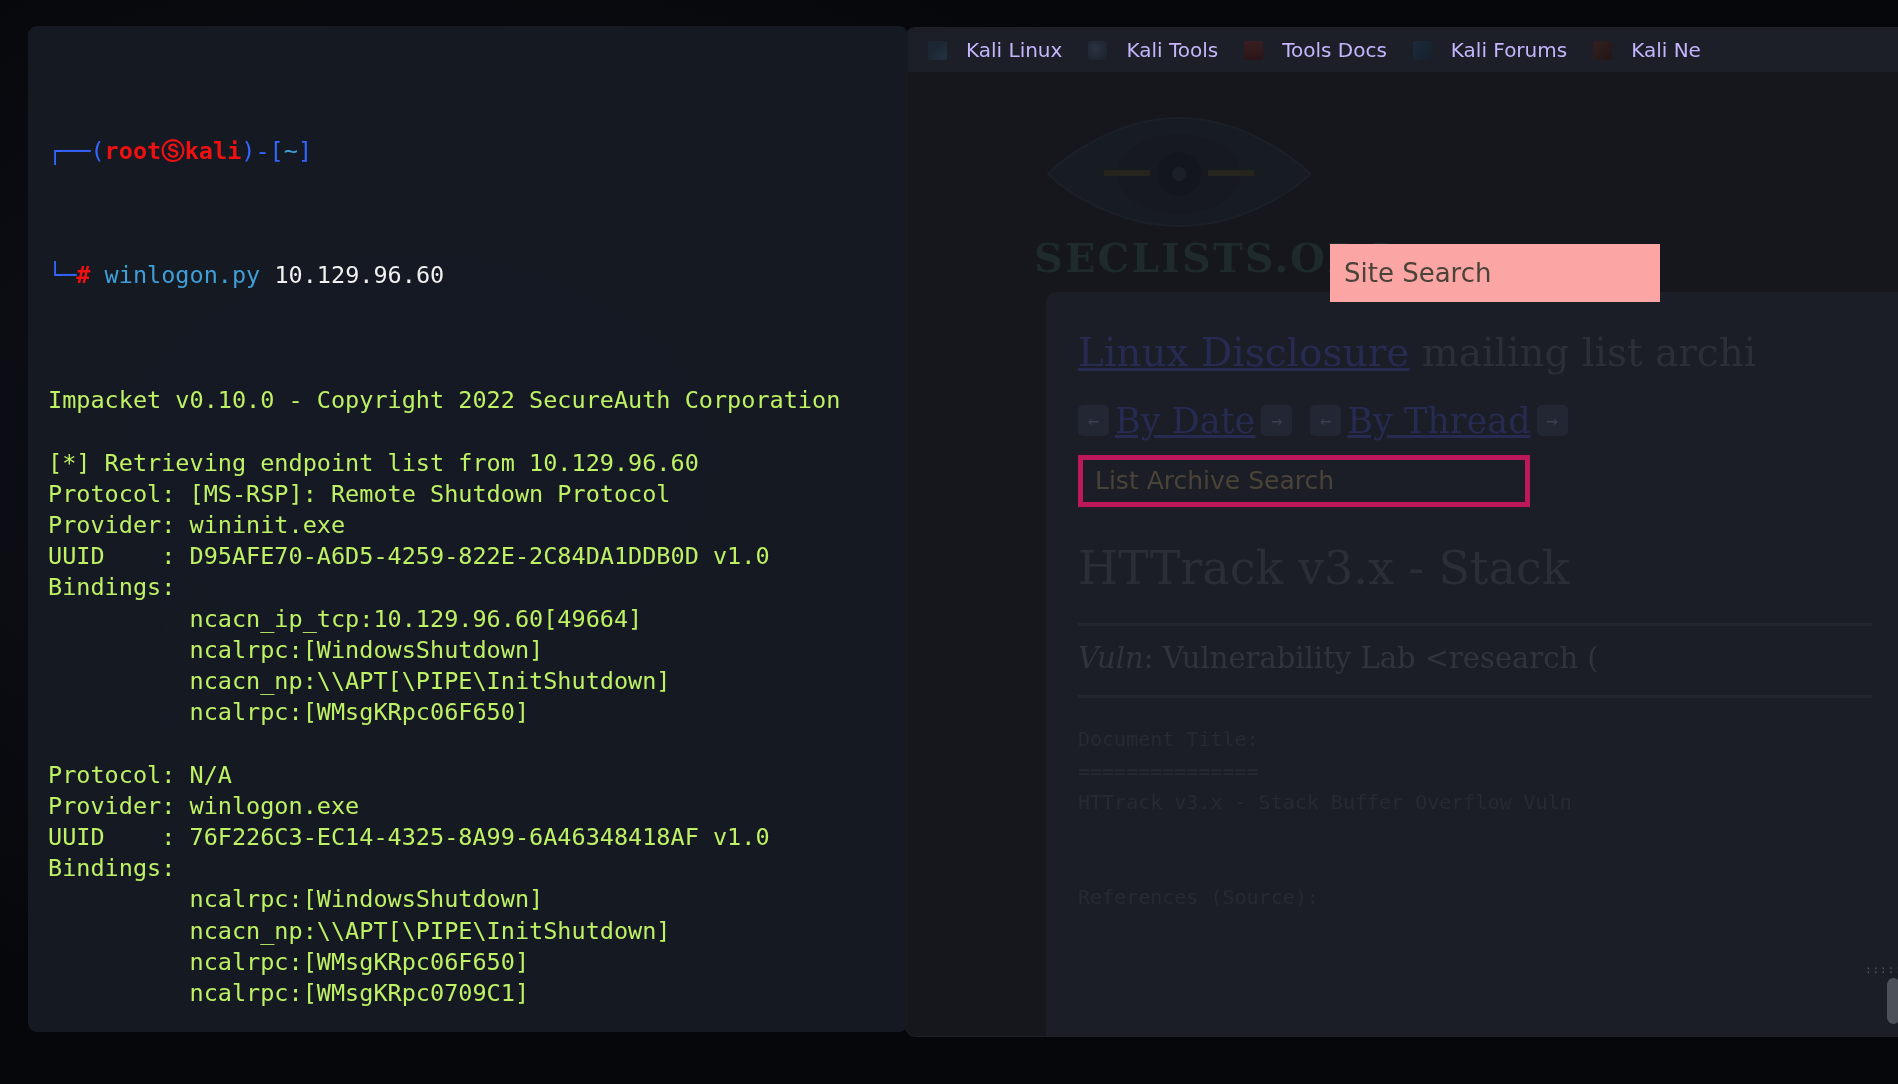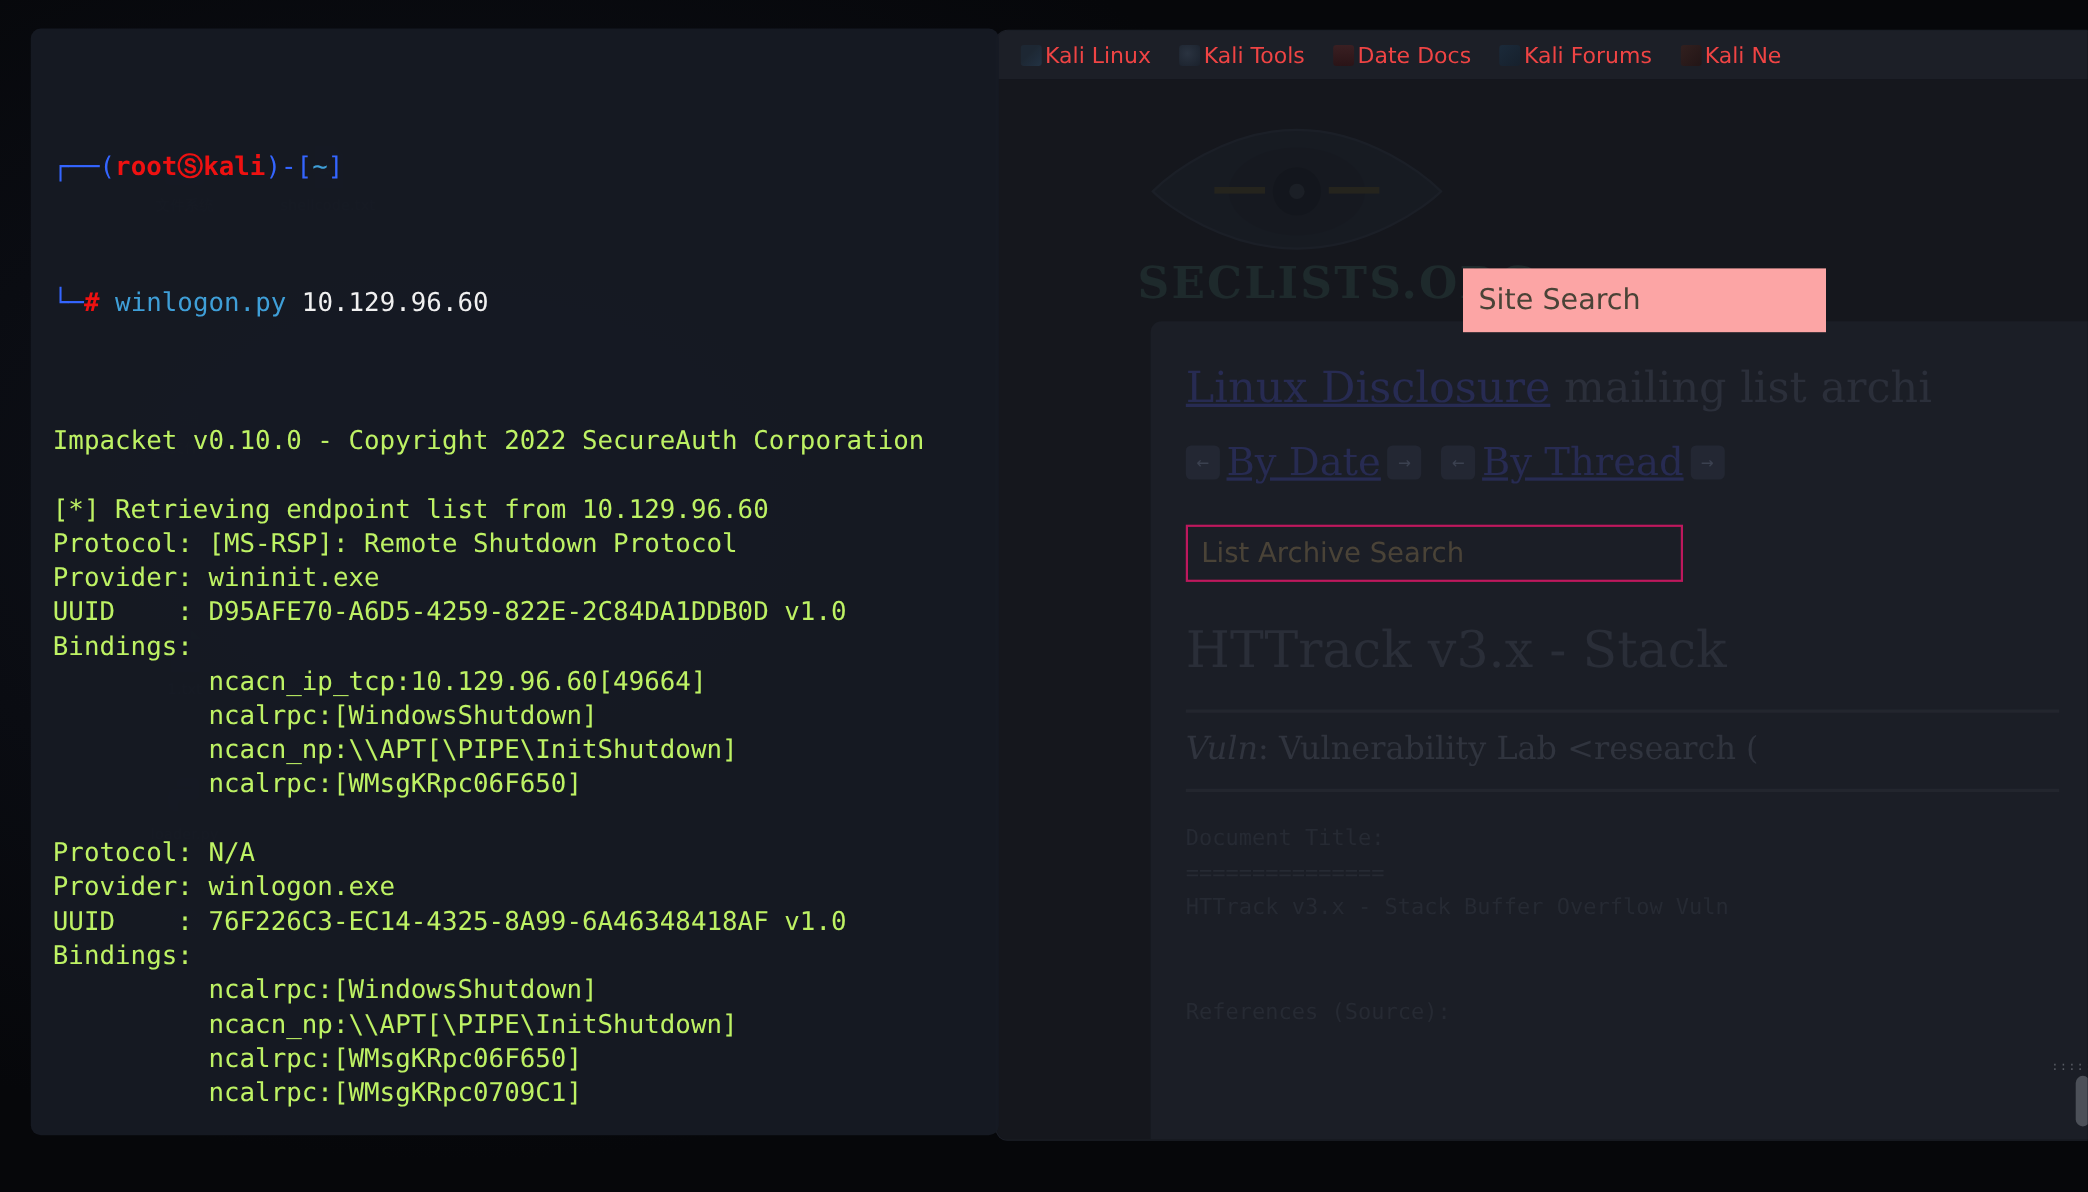--- a/index.html
+++ b/index.html
@@ -66,24 +66,24 @@
     height: 44px;
     background: #1c1f27;
     display: flex;
     align-items: center;
     gap: 26px;
     padding: 0 22px;
   }
   .bm {
     display: flex;
     align-items: center;
-    gap: 3px;
+    gap: 19px;
     font-family: "DejaVu Sans", sans-serif;
     font-size: 20px;
-    color: #ef4444;
+    color: #c4b5fd;
     white-space: nowrap;
   }
   .bm .fav {
     width: 19px;
     height: 19px;
     border-radius: 3px;
     flex: none;
     display: block;
   }
   .fav-kl { background: linear-gradient(135deg,#1d2733 40%,#223243); }
@@ -177,25 +177,25 @@
     font-size: 19px;
     line-height: 1;
   }
   .nav-lbl {
     font-family: "DejaVu Serif", serif;
     font-size: 35px;
     color: #272b52;
     text-decoration: underline;
   }
   #archive-search {
-    margin-top: 36px;
+    margin-top: 14px;
     width: 452px;
     height: 52px;
     background: transparent;
-    border: 2px solid #be185d;
+    border: 5px solid #be185d;
     color: #4a4337;
     font-family: "DejaVu Sans", sans-serif;
     font-size: 25px;
     padding: 0 12px;
   }
   #archive-search::placeholder { color: #4a4337; opacity: 1; }
 
   #art-title {
     margin-top: 34px;
     font-family: "DejaVu Serif", serif;
@@ -335,21 +335,21 @@
       <div class="bm">
         <span class="fav fav-kl"></span>
         <span>Kali Linux</span>
       </div>
       <div class="bm">
         <span class="fav fav-kt"></span>
         <span>Kali Tools</span>
       </div>
       <div class="bm">
         <span class="fav fav-kd"></span>
-        <span>Date Docs</span>
+        <span>Tools Docs</span>
       </div>
       <div class="bm">
         <span class="fav fav-kf"></span>
         <span>Kali Forums</span>
       </div>
       <div class="bm">
         <span class="fav fav-kn"></span>
         <span>Kali Ne</span>
       </div>
     </div>

